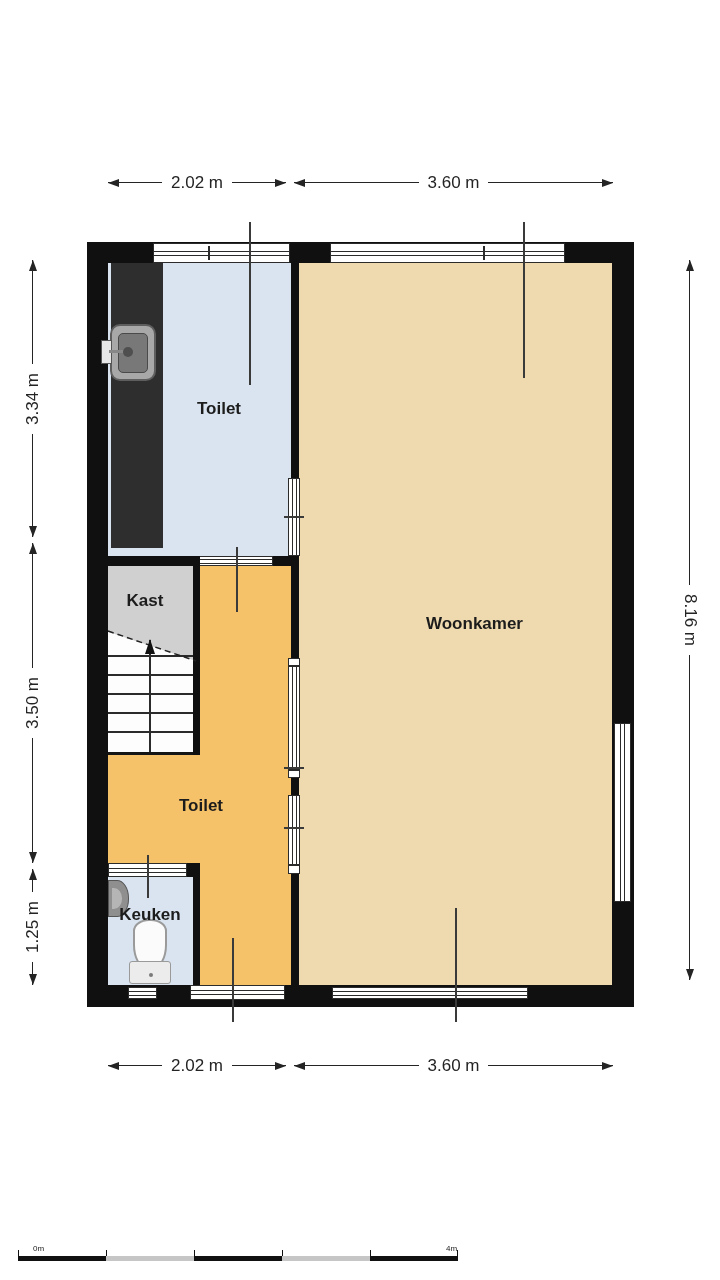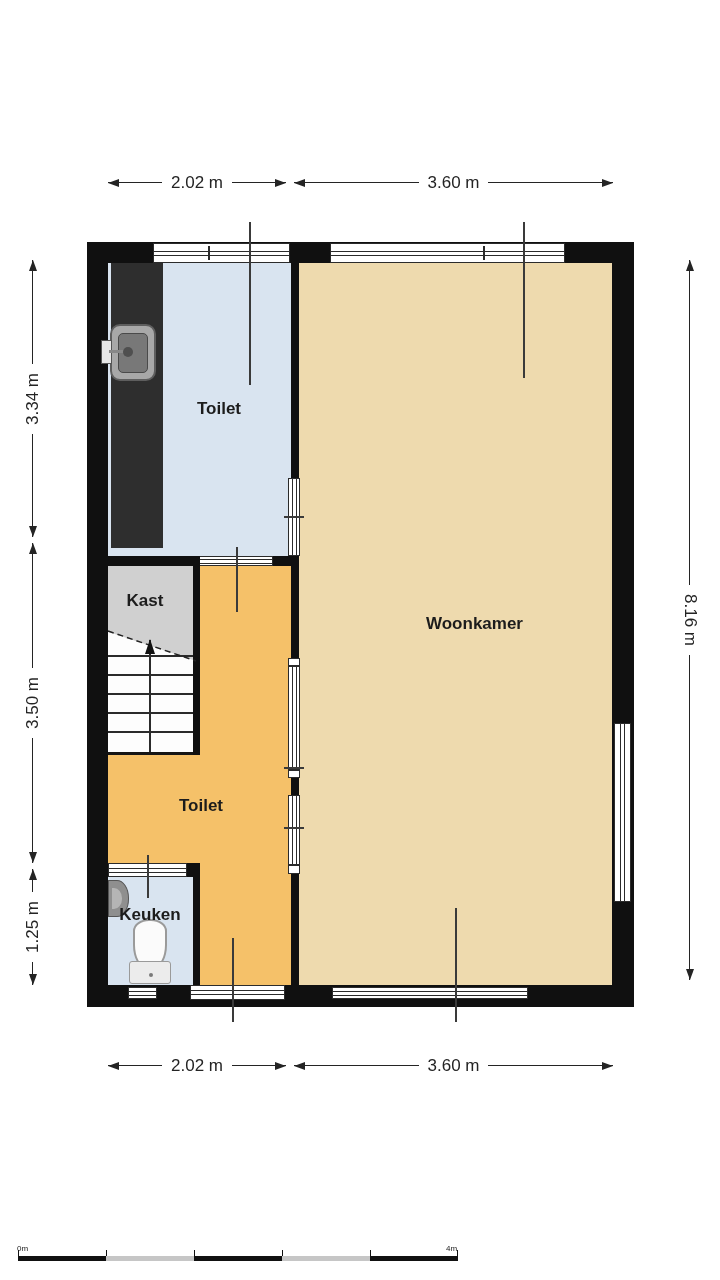--- a/index.html
+++ b/index.html
@@ -184,16 +184,16 @@
     <span class="scale-seg" style="left:176px;width:88px;background:#111"></span>
     <span class="scale-seg" style="left:264px;width:88px;background:#c6c6c6"></span>
     <span class="scale-seg" style="left:352px;width:88px;background:#111"></span>
     <span class="scale-tick" style="left:0"></span>
     <span class="scale-tick" style="left:88px"></span>
     <span class="scale-tick" style="left:176px"></span>
     <span class="scale-tick" style="left:264px"></span>
     <span class="scale-tick" style="left:352px"></span>
     <span class="scale-tick" style="left:439px"></span>
   </div>
-  <span class="scale-label" style="left:17px;top:1244px">0m</span>
+  <span class="scale-label" style="left:33px;top:1244px">0m</span>
   <span class="scale-label" style="left:446px;top:1244px">4m</span>
 
 </div>
 
 </body></html>

